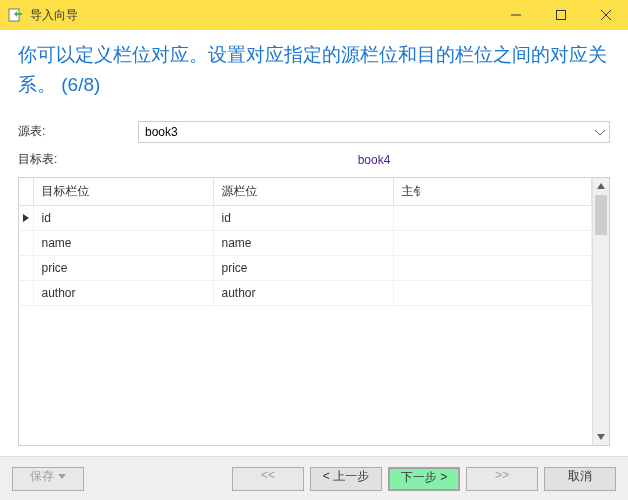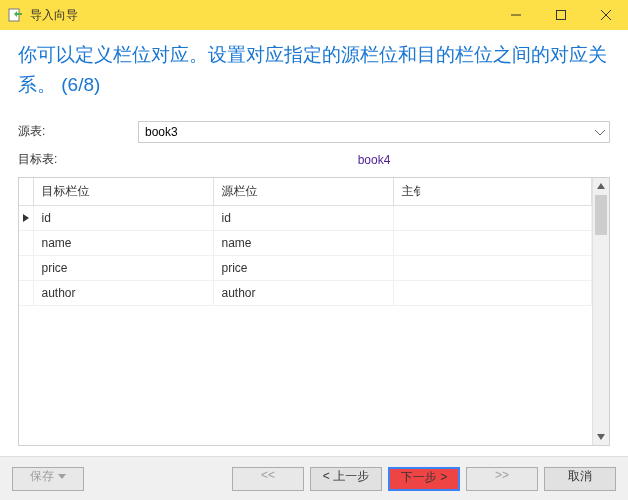--- a/index.html
+++ b/index.html
@@ -28,21 +28,21 @@
 table { width: 100%; border-collapse: collapse; }
 th { text-align: left; font-weight: normal; padding: 5px 8px; border-bottom: 1px solid #e0e0e0; border-right: 1px solid #e0e0e0; background: #fff; color: #333; }
 th:first-child { width: 14px; padding: 5px 2px; }
 td { padding: 5px 8px; border-bottom: 1px solid #f0f0f0; border-right: 1px solid #f0f0f0; color: #333; }
 td.rowmark { width: 14px; padding: 2px 2px; text-align: center; }
 .rowmark-arrow { display: inline-block; width: 0; height: 0; border-top: 4px solid transparent; border-bottom: 4px solid transparent; border-left: 6px solid #333; }
 .footer { height: 44px; background: #f0f0f0; border-top: 1px solid #ddd; display: flex; align-items: center; padding: 0 12px; gap: 6px; }
 .footer .spacer { flex: 1; }
 .btn { height: 24px; min-width: 72px; border: 1px solid #adadad; background: #e1e1e1; display: inline-flex; align-items: flex-start; justify-content: center; padding: 0 10px; color: #333; }
 .btn.disabled { color: #a0a0a0; background: #e8e8e8; }
-.btn.primary { border: 2px solid #3b82f6; background: #ef4444; }
+.btn.primary { border: 2px solid #a3a3a3; background: #86efac; }
 .btn .drop { margin-left: 4px; }
 th.col-target { width: 180px; }
 th.col-source { width: 180px; }
 </style>
 </head>
 <body>
 
 <div class="window">
   <div class="titlebar">
     <span class="app-icon">

